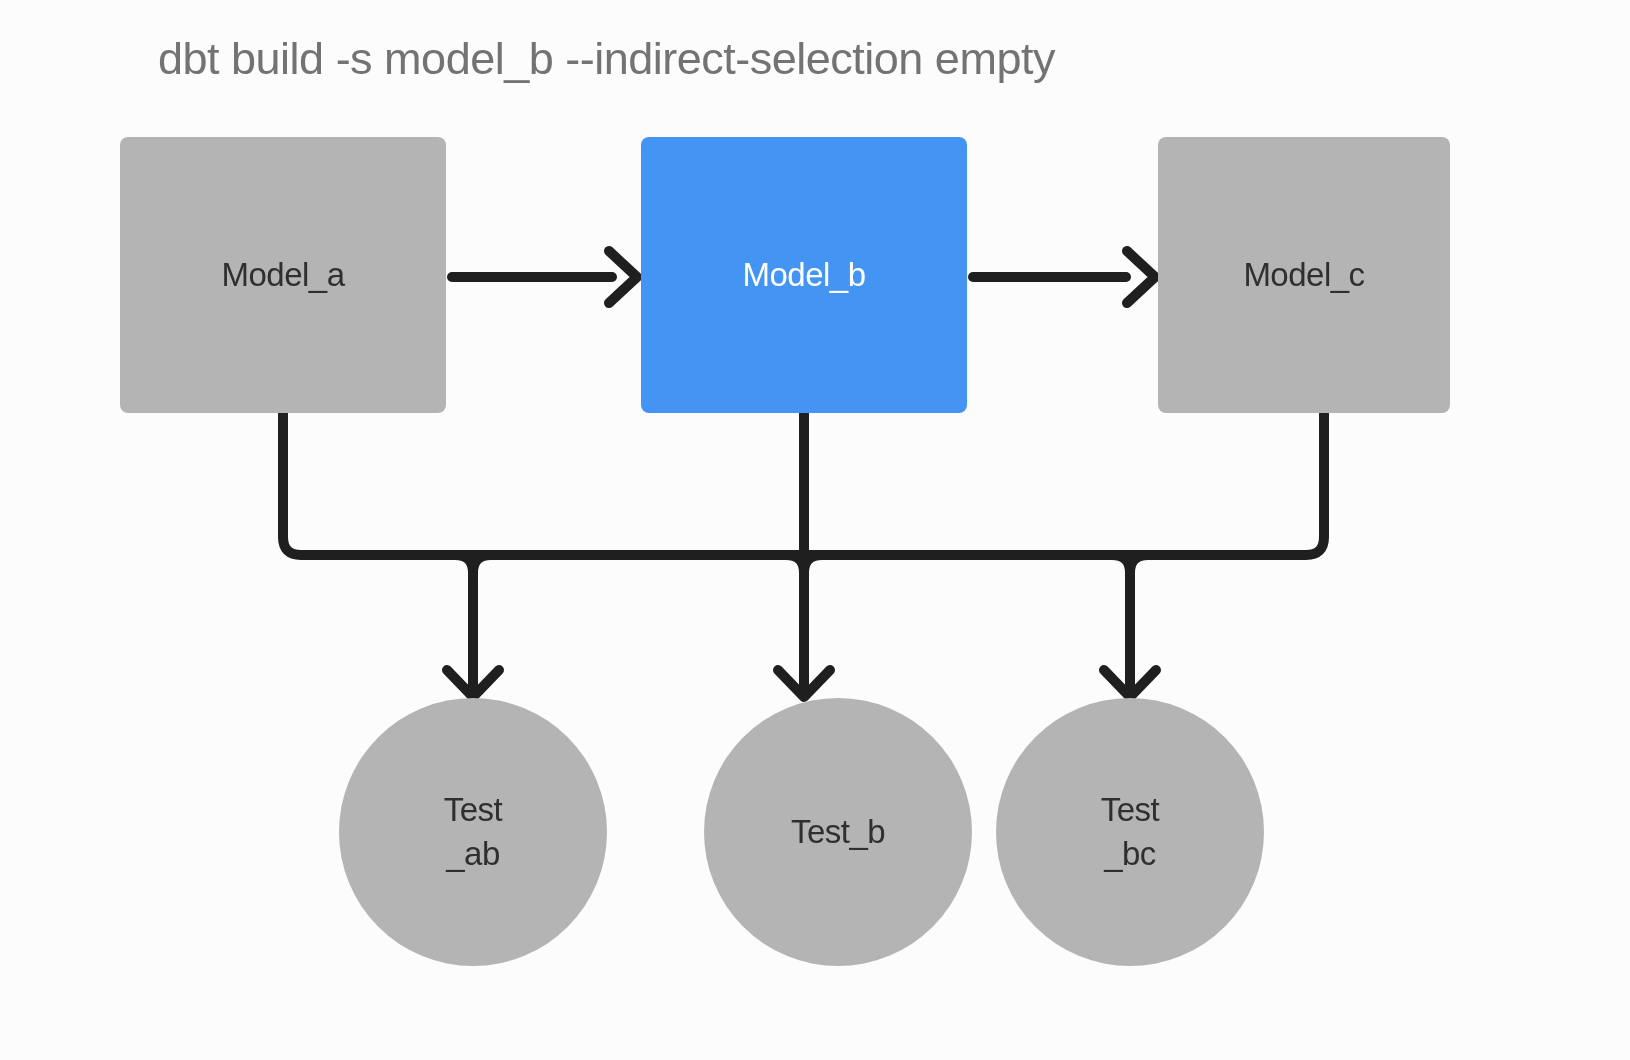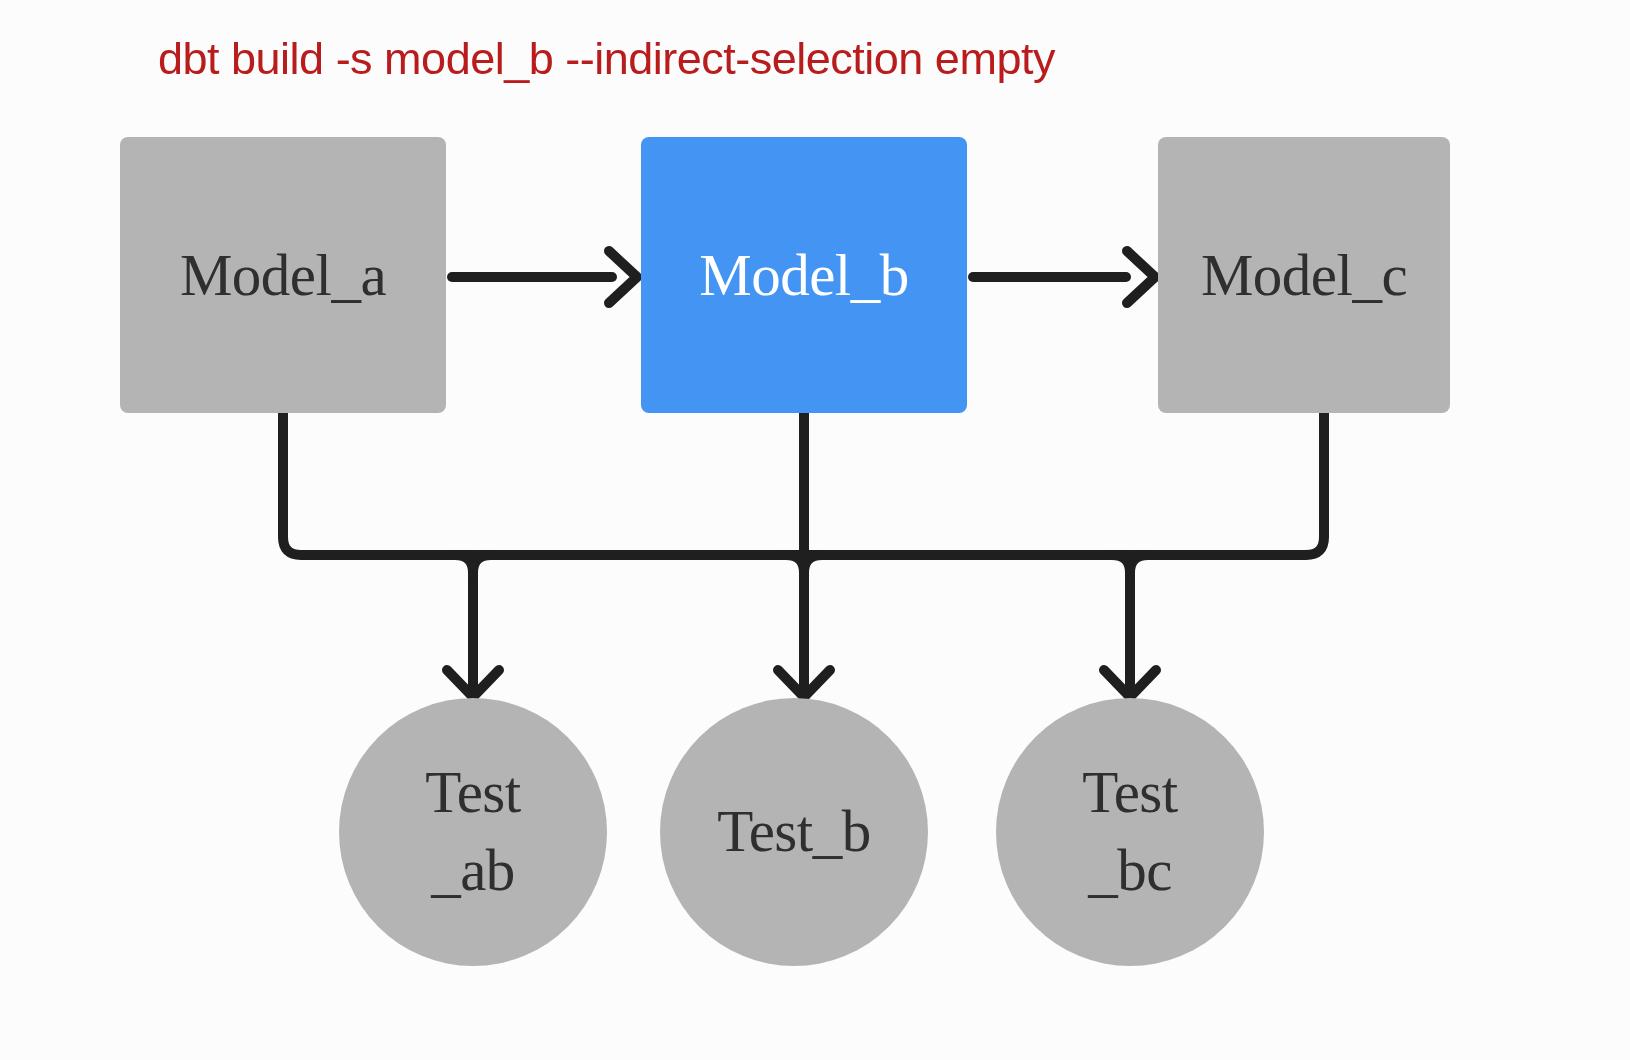--- a/index.html
+++ b/index.html
@@ -14,46 +14,45 @@
     height: 1060px;
     background: #fcfcfc;
     overflow: hidden;
   }
   .title {
     position: absolute;
     left: 158px;
     top: 33px;
     font-size: 45px;
     letter-spacing: -0.5px;
-    color: #b91c1c;
+    color: #737373;
     white-space: nowrap;
   }
   .edges {
     position: absolute;
     left: 0;
     top: 0;
   }
   .edges path {
     fill: none;
     stroke: #1f1f1f;
     stroke-width: 10;
     stroke-linecap: round;
     stroke-linejoin: round;
   }
   .node {
     position: absolute;
     display: flex;
     flex-direction: column;
     align-items: center;
     justify-content: center;
-    font-size: 59px;
+    font-size: 33px;
     letter-spacing: -0.5px;
     color: #2f2f2f;
     text-align: center;
-    font-family: Liberation Serif, serif;
   }
   .box {
     top: 137px;
     width: 326px;
     height: 276px;
     border-radius: 8px;
     background: #b4b4b4;
   }
   .box.selected {
     background: #4495f3;
@@ -124,21 +123,21 @@
 
   <div class="node box" style="left:1158px; width:292px;">
     <span class="l">Model_c</span>
   </div>
 
   <div class="node circle" style="left:339px;">
     <span class="l">Test</span>
     <span class="l">_ab</span>
   </div>
 
-  <div class="node circle" style="left:660px;align-items:center;">
+  <div class="node circle" style="left:704px;align-items:center;">
     <span class="l">Test_b</span>
   </div>
 
   <div class="node circle" style="left:996px;">
     <span class="l">Test</span>
     <span class="l">_bc</span>
   </div>
 
 </div>
 

